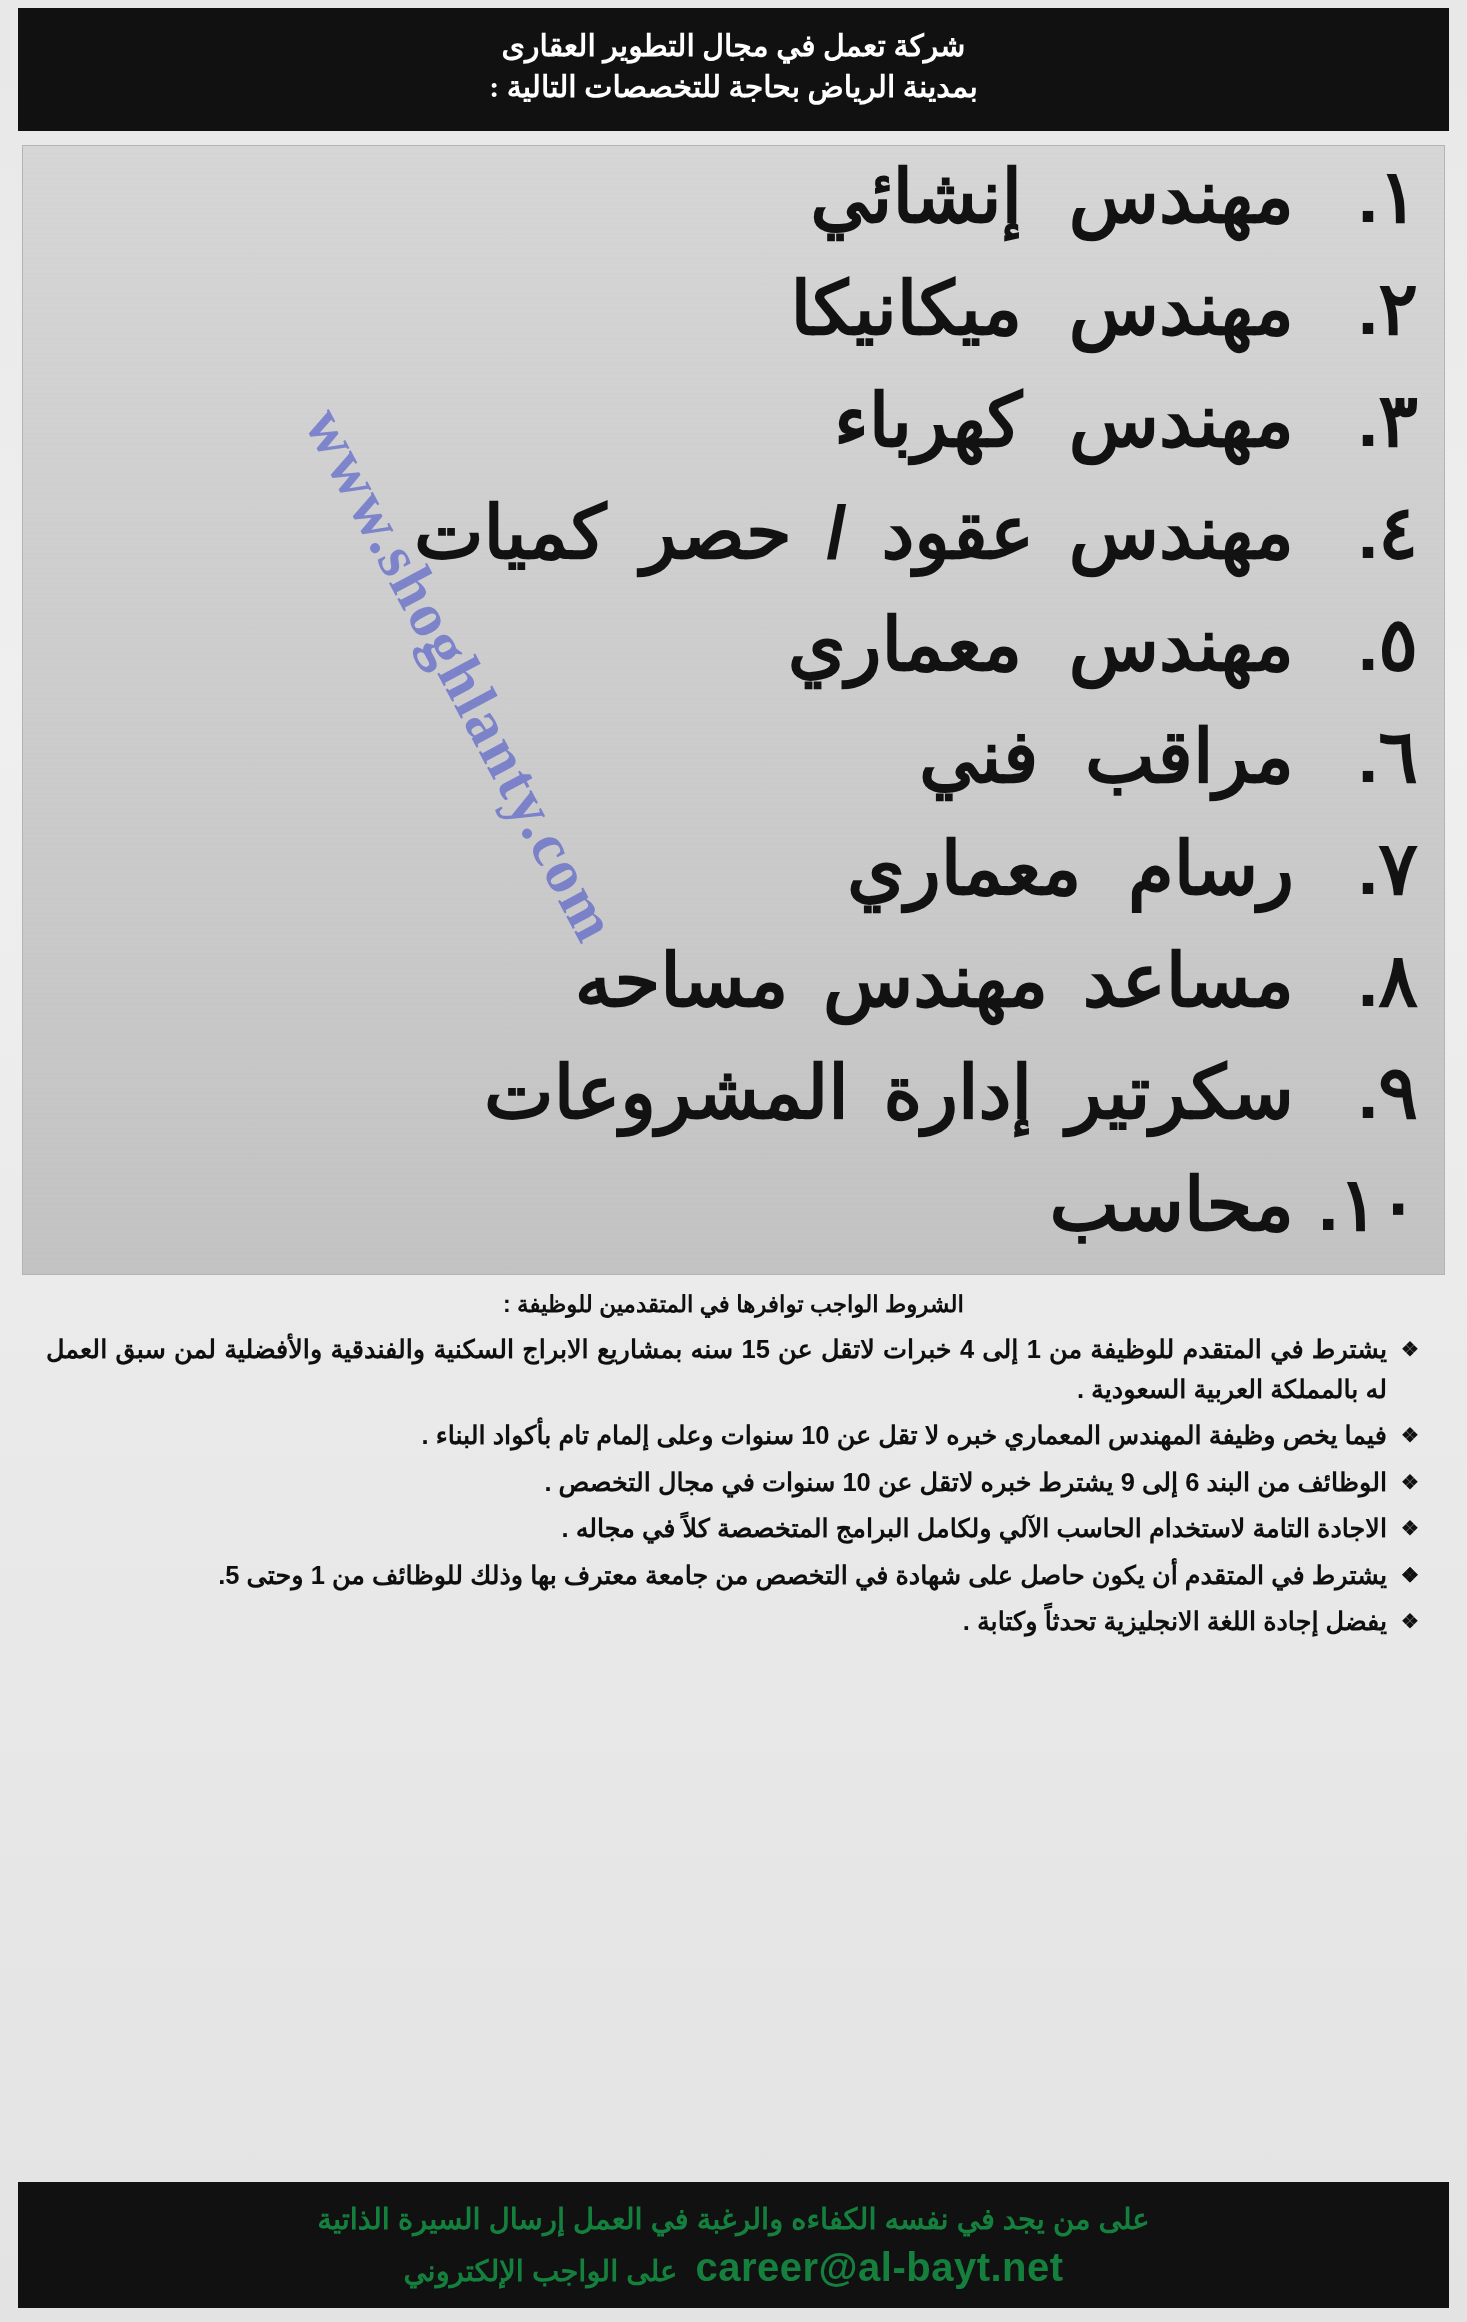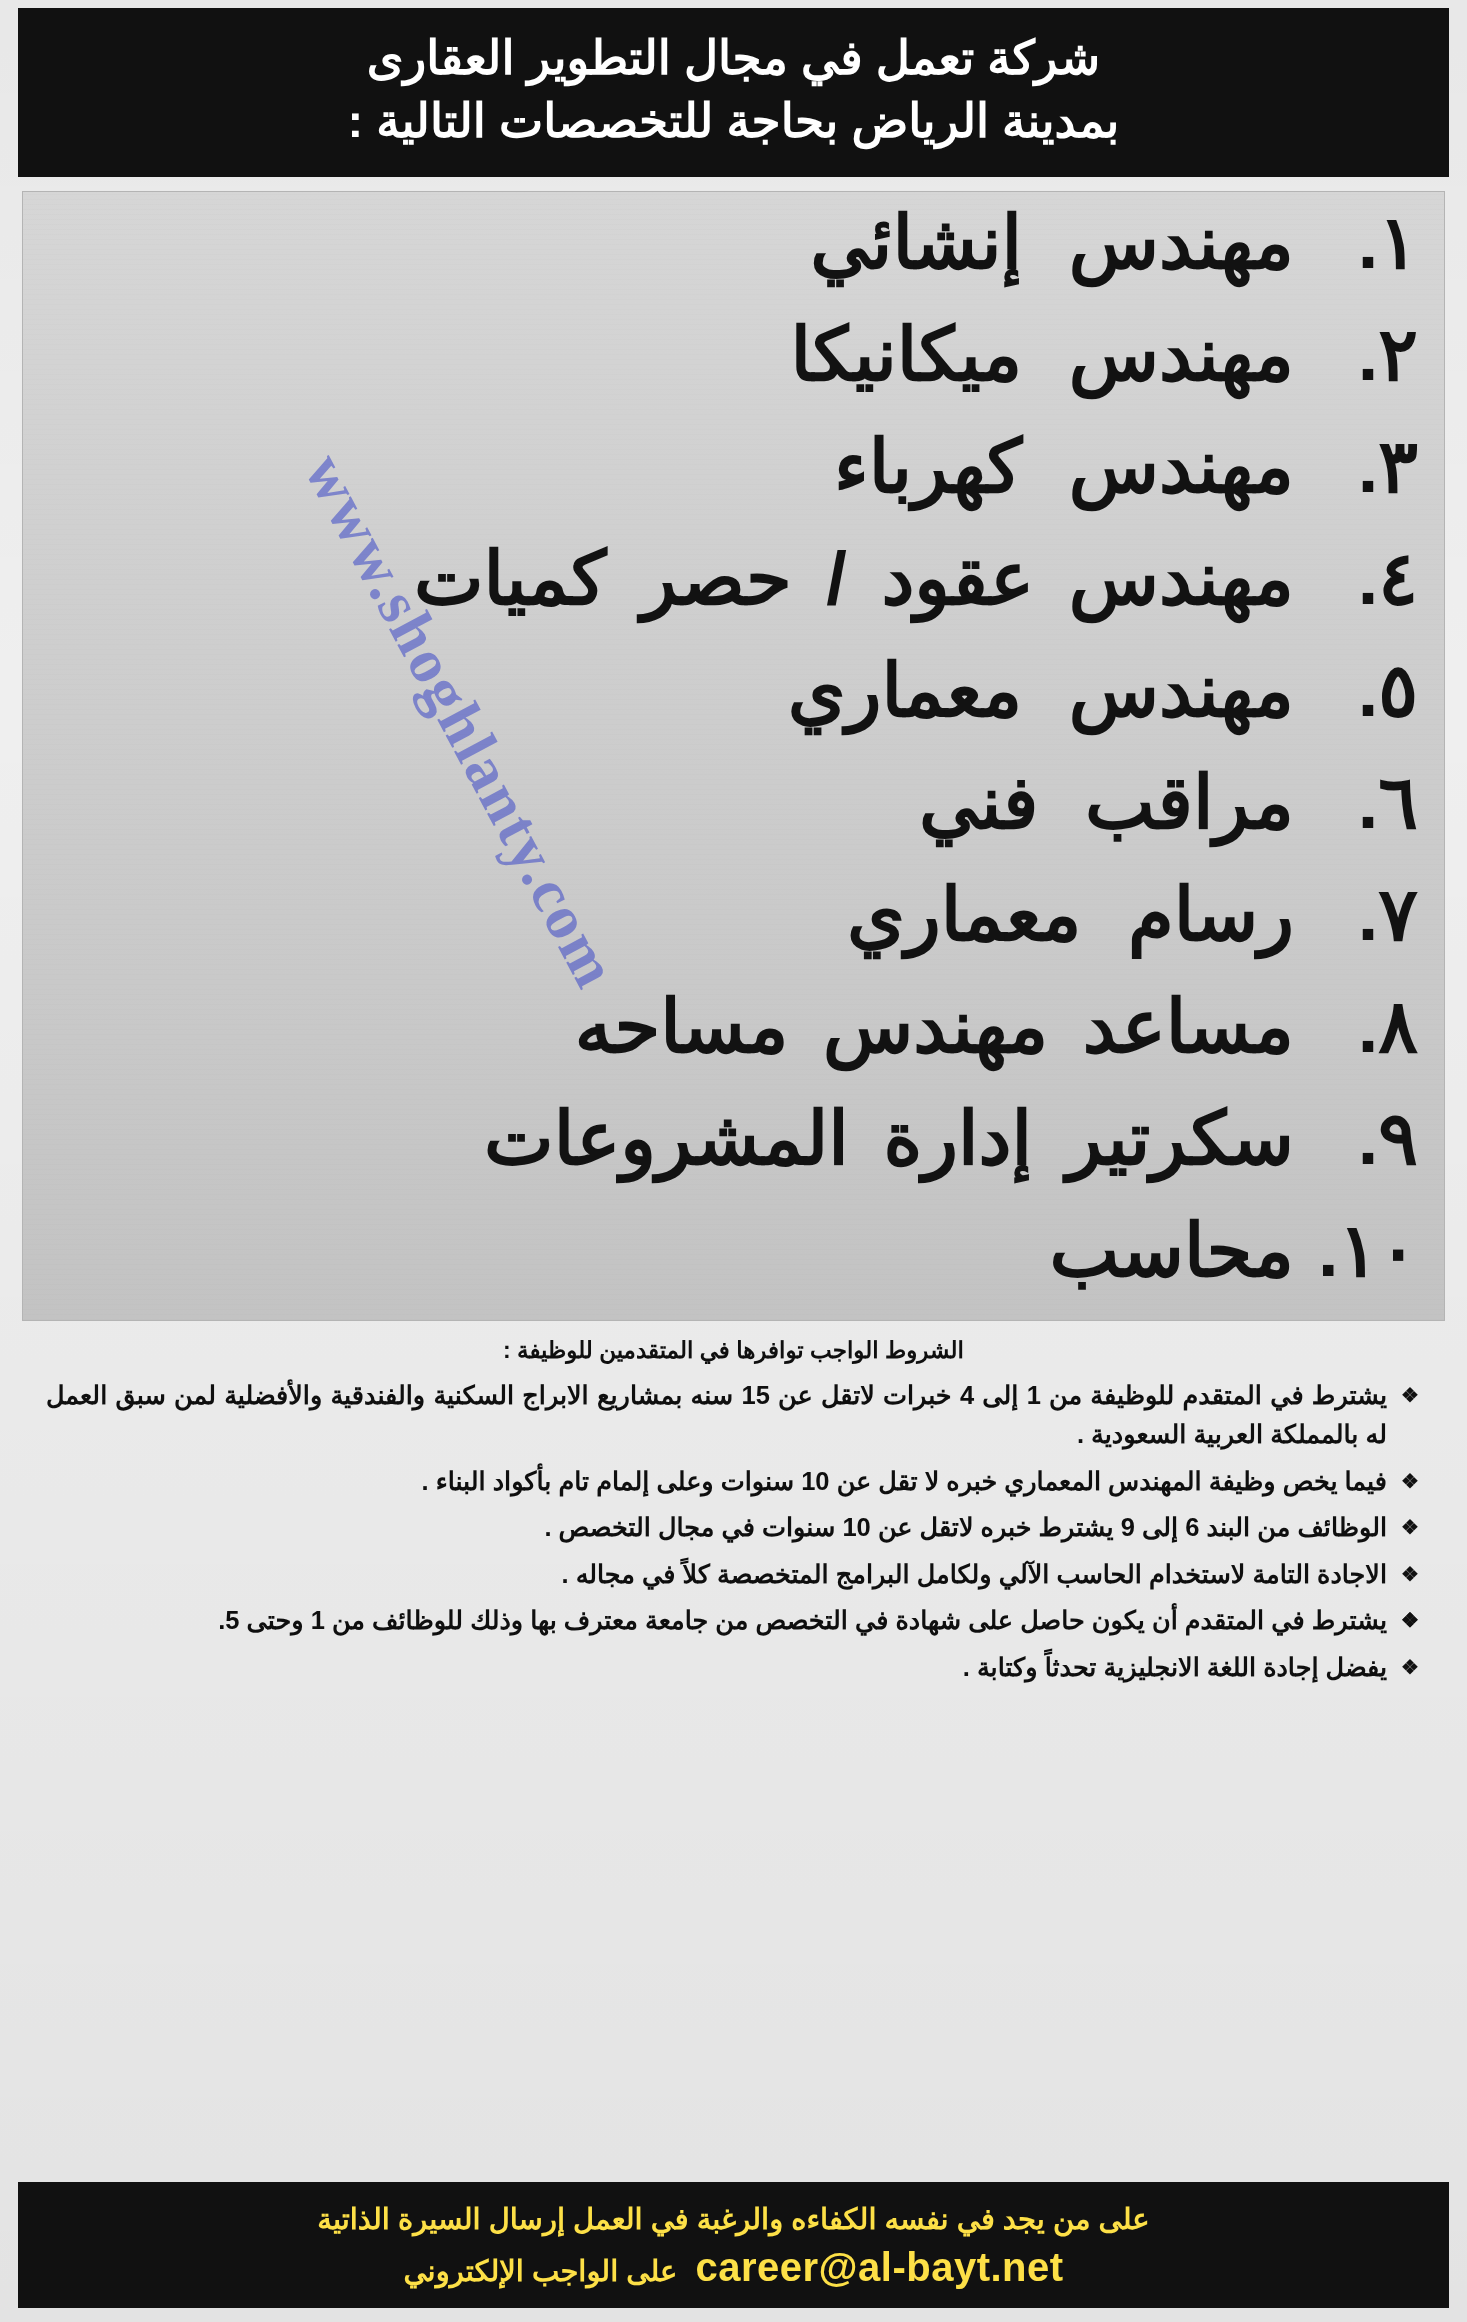--- a/index.html
+++ b/index.html
@@ -29,24 +29,25 @@
   .header-band {
     background: #111111;
     color: #ffffff;
     text-align: center;
     padding: 16px 30px 22px 30px;
     margin: 0 8px 0 8px;
     border: 2px solid #111;
   }
   .header-line {
     font-weight: bold;
-    font-size: 47px;
+    font-size: 30px;
     line-height: 1.35;
     letter-spacing: 0px;
     white-space: nowrap;
+    font-family: Liberation Serif, serif;
   }
 
   
   .list-panel {
     position: relative;
     margin: 14px 12px 0 12px;
     background: linear-gradient(180deg,#d6d6d6 0%, #cfcfcf 35%, #c9c9c9 70%, #c3c3c3 100%);
     border: 1px solid #b4b4b4;
     padding: 14px 26px 16px 26px;
     overflow: hidden;
@@ -137,21 +138,21 @@
   }
   li.center-last { text-align-last: center; }
 
   
   .footer-band {
     position: absolute;
     left: 18px;
     right: 18px;
     bottom: 14px;
     background: #111111;
-    color: #fde047;
+    color: #15803d;
     text-align: center;
     padding: 14px 10px 16px 10px;
     border: 2px solid #111;
   }
   .footer-line {
     font-weight: bold;
     font-size: 29px;
     line-height: 1.5;
     white-space: nowrap;
   }

